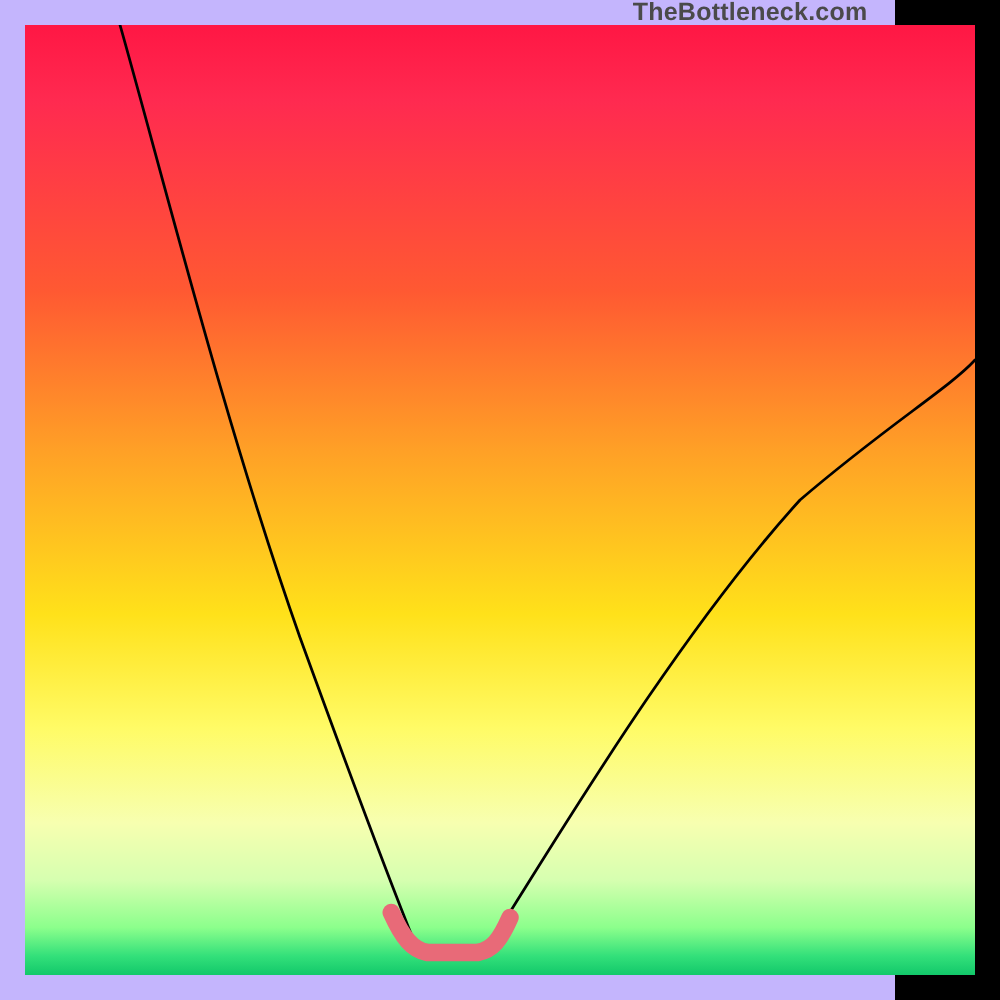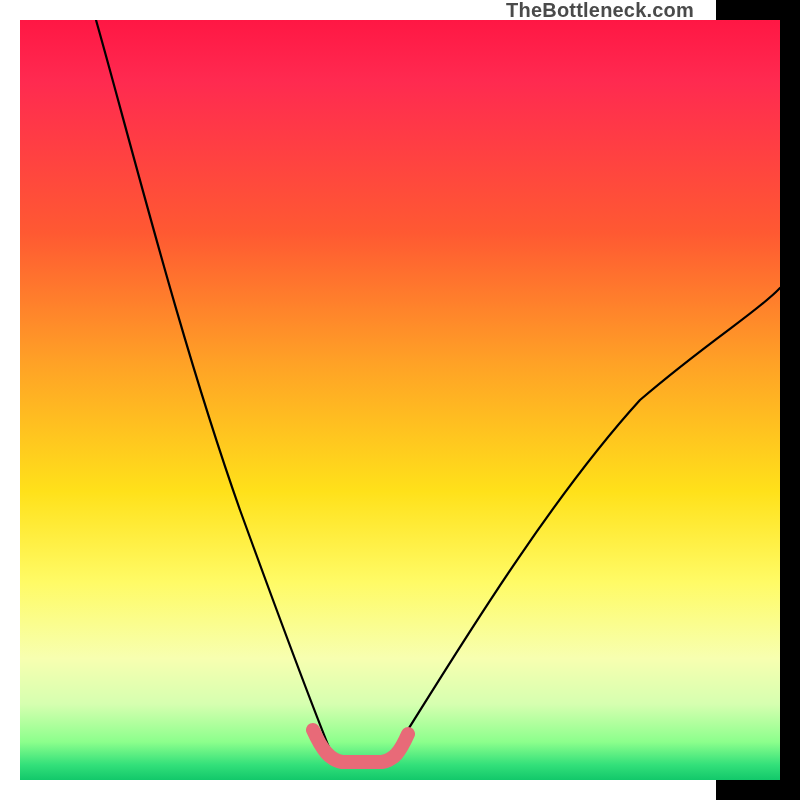--- a/index.html
+++ b/index.html
@@ -9,21 +9,21 @@
     height: 800px;
     background: #000;
     overflow: hidden;
   }
   .frame {
     position: absolute;
     left: 0;
     top: 0;
     width: 716px;
     height: 800px;
-    background: #ffffff;
+    background: #c4b5fd;
   }
   .plot {
     position: absolute;
     left: 20px;
     top: 20px;
     width: 760px;
     height: 760px;
     overflow: hidden;
   }
   .gradient {

